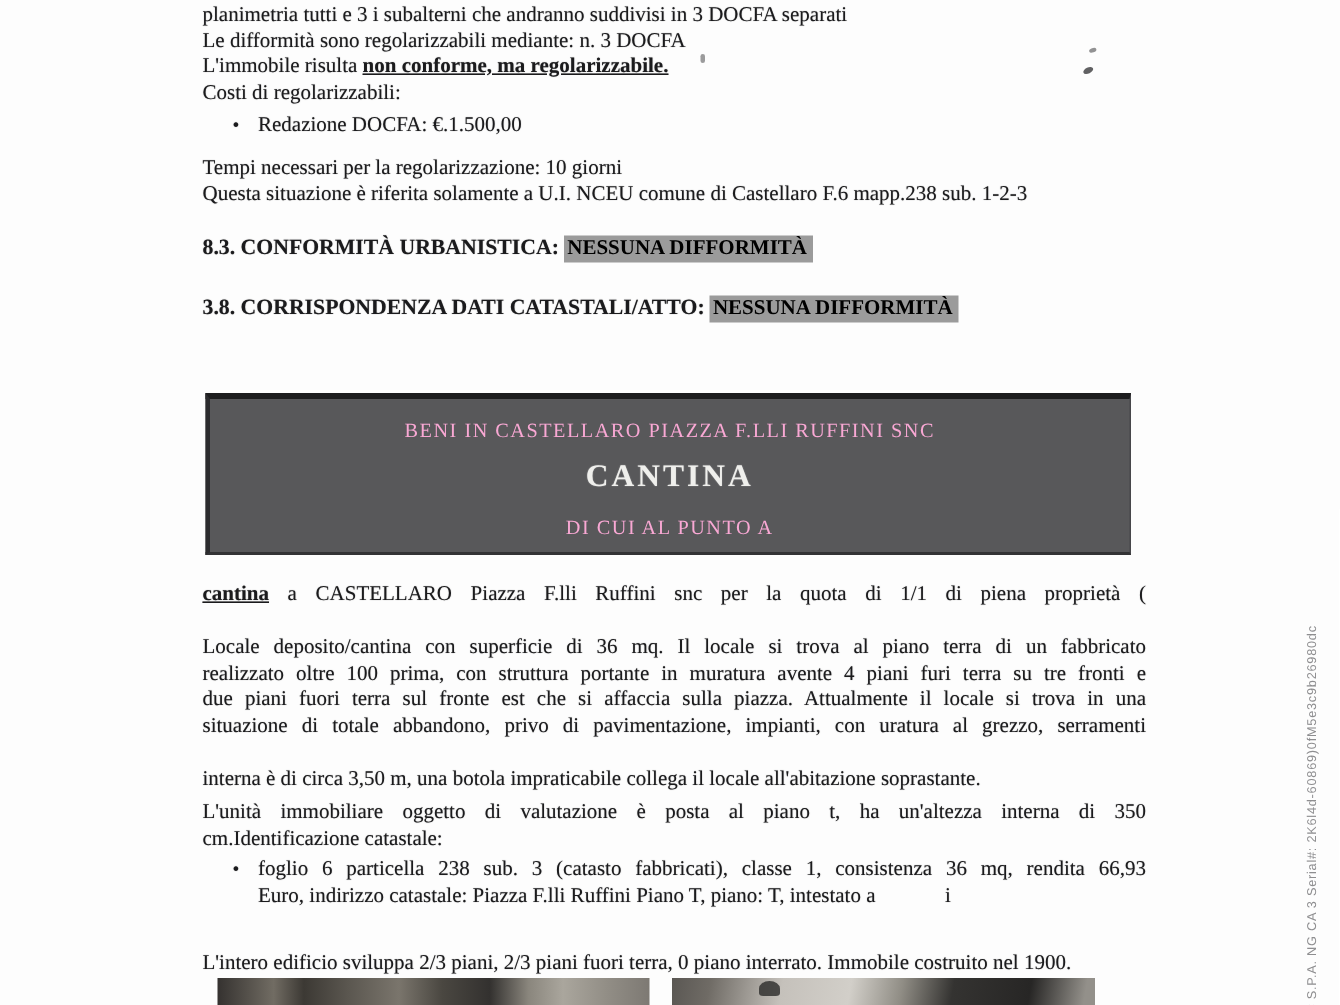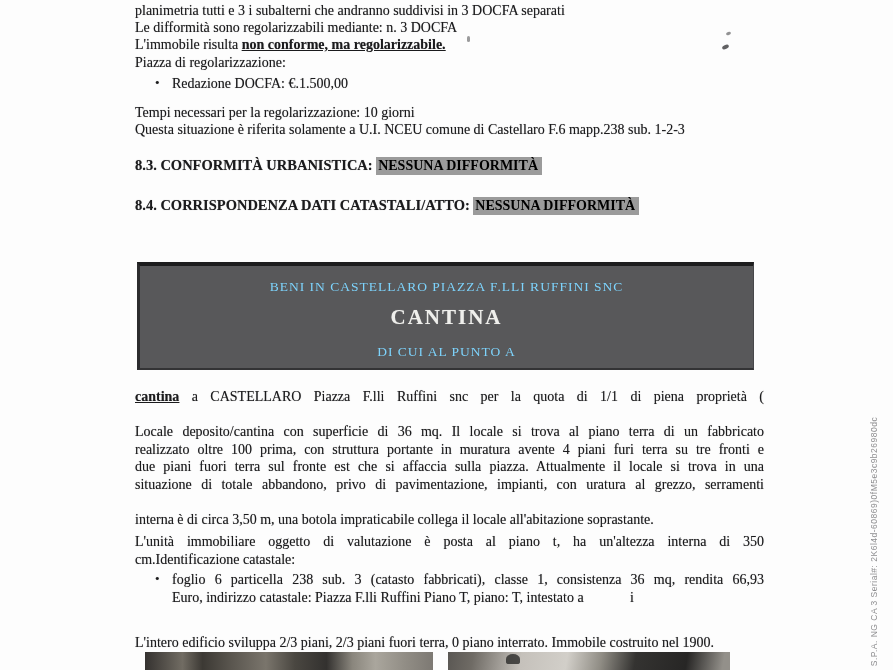--- a/index.html
+++ b/index.html
@@ -48,21 +48,21 @@
     width: 617px; height: 108px;
     background: #58585a;
     border-top: 4px solid #1d1d1e;
     border-left: 3px solid #2c2c2e;
     border-bottom: 2px solid #333335;
     border-right: 1px solid #47474a;
   }
   .banner .b1, .banner .b3 {
     position: absolute; left: 0; width: 100%;
     text-align: center;
-    color: #7dd3fc; font-size: 13.5px; letter-spacing: 1px;
+    color: #f9a8d4; font-size: 13.5px; letter-spacing: 1px;
   }
   .banner .b1 { top: 13px; }
   .banner .b2 {
     position: absolute; left: 0; top: 39px; width: 100%;
     text-align: center;
     color: #efefec; font-size: 21px; font-weight: 700; letter-spacing: 2px;
     text-shadow: 0 0 1px rgba(255,255,255,0.4);
   }
   .banner .b3 { top: 78px; }
   .euro-right { position: absolute; left: 495px; top: 0; }
@@ -102,38 +102,38 @@
   .speck3 { left: 467px; top: 36px; width: 3px; height: 6px; opacity: .5; border-radius: 2px; }
 </style>
 </head>
 <body>
 
 <div class="page">
 
   <div class="line" style="top:2px">planimetria tutti e 3 i subalterni che andranno suddivisi in 3 DOCFA separati</div>
   <div class="line" style="top:19px">Le difformità sono regolarizzabili mediante: n. 3 DOCFA</div>
   <div class="line" style="top:36px"><span>L'immobile risulta </span><span class="bold">non conforme, ma regolarizzabile.</span></div>
-  <div class="line" style="top:54px">Piazza di regolarizzazione:</div>
+  <div class="line" style="top:54px">Costi di regolarizzabili:</div>
 
   <div class="line bullet-row" style="top:75px">
     <span class="bullet">•</span>
     <span class="btext">Redazione DOCFA: €.1.500,00</span>
   </div>
 
   <div class="line" style="top:104px">Tempi necessari per la regolarizzazione: 10 giorni</div>
   <div class="line" style="top:121px">Questa situazione è riferita solamente a U.I. NCEU comune di Castellaro F.6 mapp.238 sub. 1-2-3</div>
 
   <div class="line" style="top:156px">
     <span class="section-head">8.3. CONFORMITÀ URBANISTICA:</span>
     <span> </span>
     <span class="hl">NESSUNA DIFFORMITÀ</span>
   </div>
 
   <div class="line" style="top:196px">
-    <span class="section-head">8.4. CORRISPONDENZA DATI CATASTALI/ATTO:</span>
+    <span class="section-head">3.8. CORRISPONDENZA DATI CATASTALI/ATTO:</span>
     <span> </span>
     <span class="hl">NESSUNA DIFFORMITÀ</span>
   </div>
 
   <div class="banner">
     <div class="b1">BENI IN CASTELLARO PIAZZA F.LLI RUFFINI SNC</div>
     <div class="b2">CANTINA</div>
     <div class="b3">DI CUI AL PUNTO A</div>
   </div>
 

